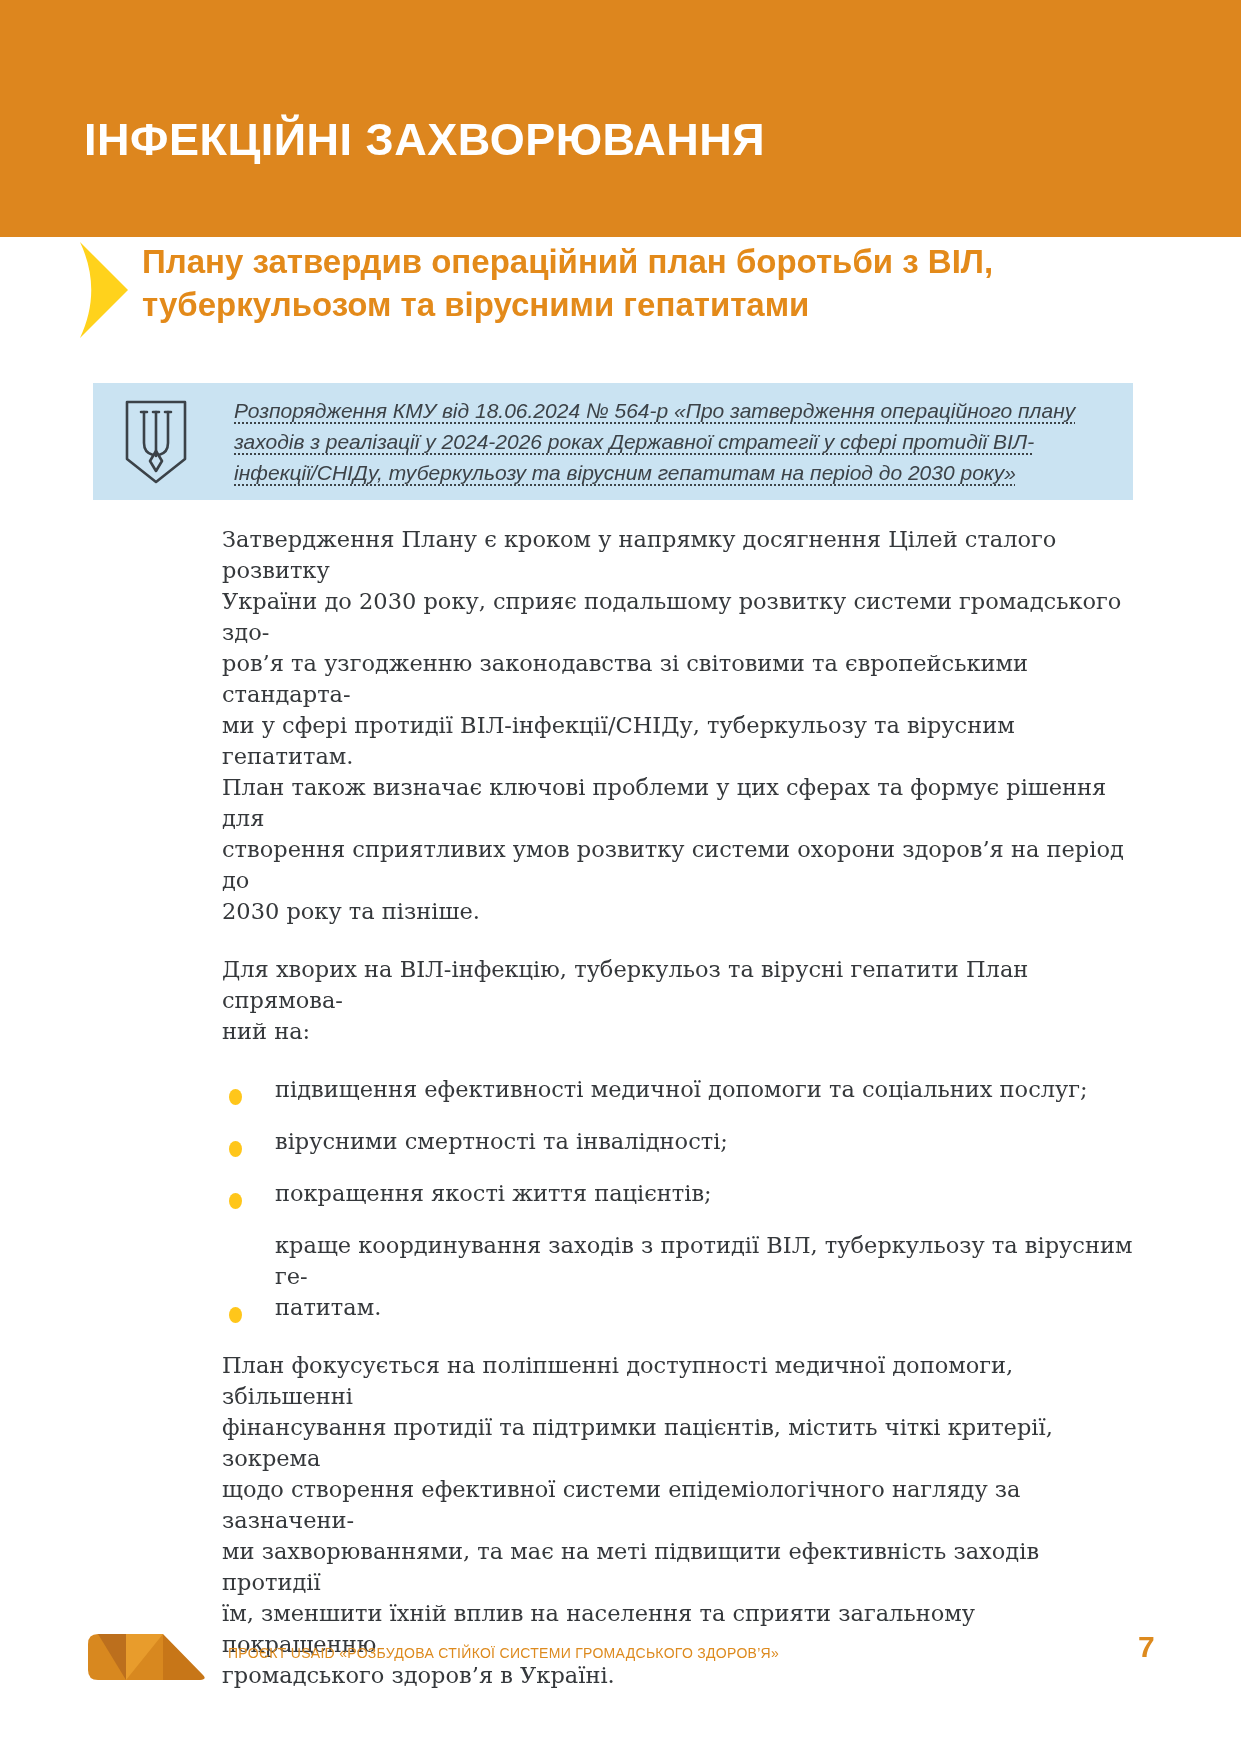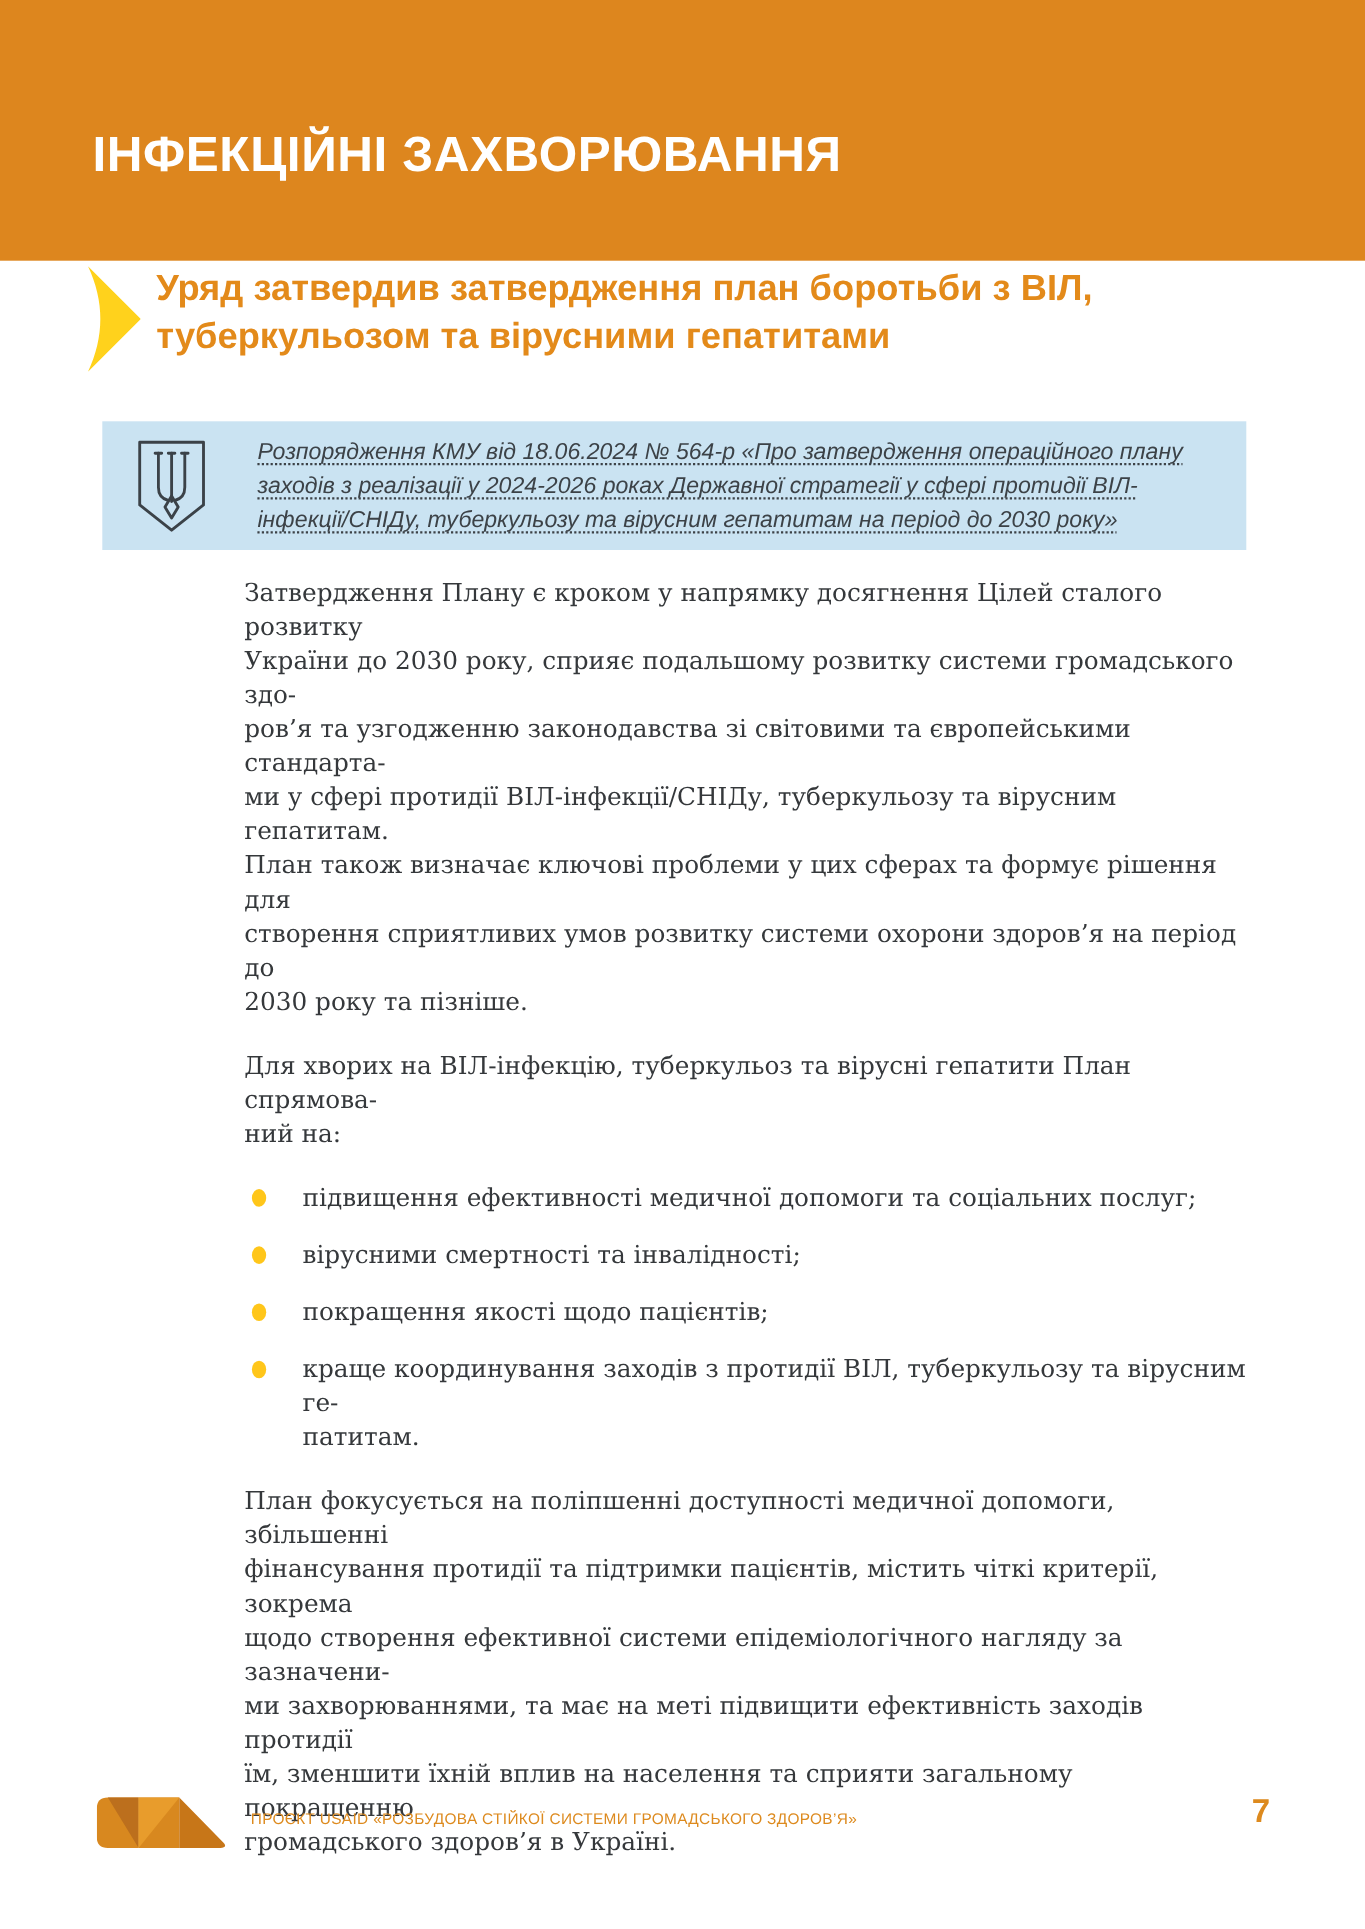--- a/index.html
+++ b/index.html
@@ -45,21 +45,21 @@
     text-decoration-thickness:1.5px; text-underline-offset:4px;
   }
   
   .body-copy {
     position:absolute; left:222px; top:524px; width:912px;
     font-family:"DejaVu Serif", serif;
     font-size:22.5px; line-height:31px; color:#35383B;
   }
   .para { margin:0 0 27px 0; white-space:pre-line; text-align:left; }
   .bullet-list { margin:0 0 27px 0; }
-  .bullet { display:flex; align-items:flex-start; margin:0 0 21px 0; }
+  .bullet { display:flex; align-items:flex-end; margin:0 0 21px 0; }
   .bullet-dot {
     flex:0 0 auto; width:13px; height:16px; border-radius:50%;
     background:#FFC61A; margin:7px 33px 0 7px;
   }
   .bullet-text { white-space:pre-line; }
   
   .footer-logo { position:absolute; left:88px; top:1632px; width:120px; height:50px; }
   .footer-label {
     position:absolute; left:228px; top:1645px;
     font-family:"Liberation Sans", sans-serif;
@@ -78,21 +78,21 @@
 <div class="page">
 
   <header class="banner">
     <h1 class="banner-title">ІНФЕКЦІЙНІ ЗАХВОРЮВАННЯ</h1>
   </header>
 
   <div class="section-row">
     <svg class="arrow-icon" viewBox="0 0 50 96" aria-hidden="true">
       <path d="M2,0 L50,48 L2,96 C17,64 17,32 2,0 Z" fill="#FFD21C"></path>
     </svg>
-    <h2 class="section-heading">Уряд затвердив затвердження план боротьби з ВІЛ,
+    <h2 class="section-heading">Плану затвердив операційний план боротьби з ВІЛ,
 туберкульозом та вірусними гепатитами</h2>
   </div>
 
   <div class="info-box">
     <svg class="emblem" viewBox="0 0 64 86" aria-hidden="true">
       <g fill="none" stroke="#3B4248" stroke-width="2.6" stroke-linecap="round" stroke-linejoin="round">
         <path d="M3,3 H61 V60 L32,83 L3,60 Z"></path>
         <path d="M32,13 V57"></path>
         <path d="M20,13 V44 C20,52 25,55 29,56"></path>
         <path d="M44,13 V44 C44,52 39,55 35,56"></path>
@@ -120,21 +120,21 @@
       <div class="bullet">
         <span class="bullet-dot"></span>
         <span class="bullet-text">підвищення ефективності медичної допомоги та соціальних послуг;</span>
       </div>
       <div class="bullet">
         <span class="bullet-dot"></span>
         <span class="bullet-text">вірусними смертності та інвалідності;</span>
       </div>
       <div class="bullet">
         <span class="bullet-dot"></span>
-        <span class="bullet-text">покращення якості щодо пацієнтів;</span>
+        <span class="bullet-text">покращення якості життя пацієнтів;</span>
       </div>
       <div class="bullet">
         <span class="bullet-dot"></span>
         <span class="bullet-text">краще координування заходів з протидії ВІЛ, туберкульозу та вірусним ге-
 патитам.</span>
       </div>
     </div>
 
     <p class="para">План фокусується на поліпшенні доступності медичної допомоги, збільшенні
 фінансування протидії та підтримки пацієнтів, містить чіткі критерії, зокрема

